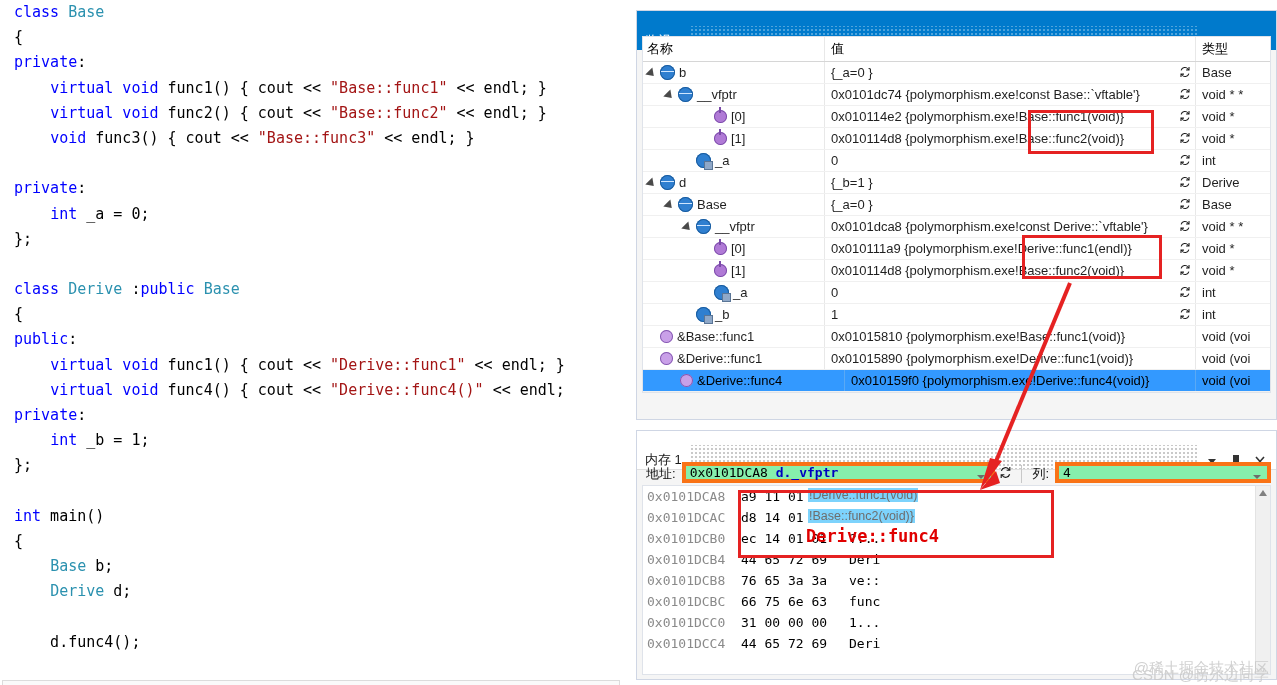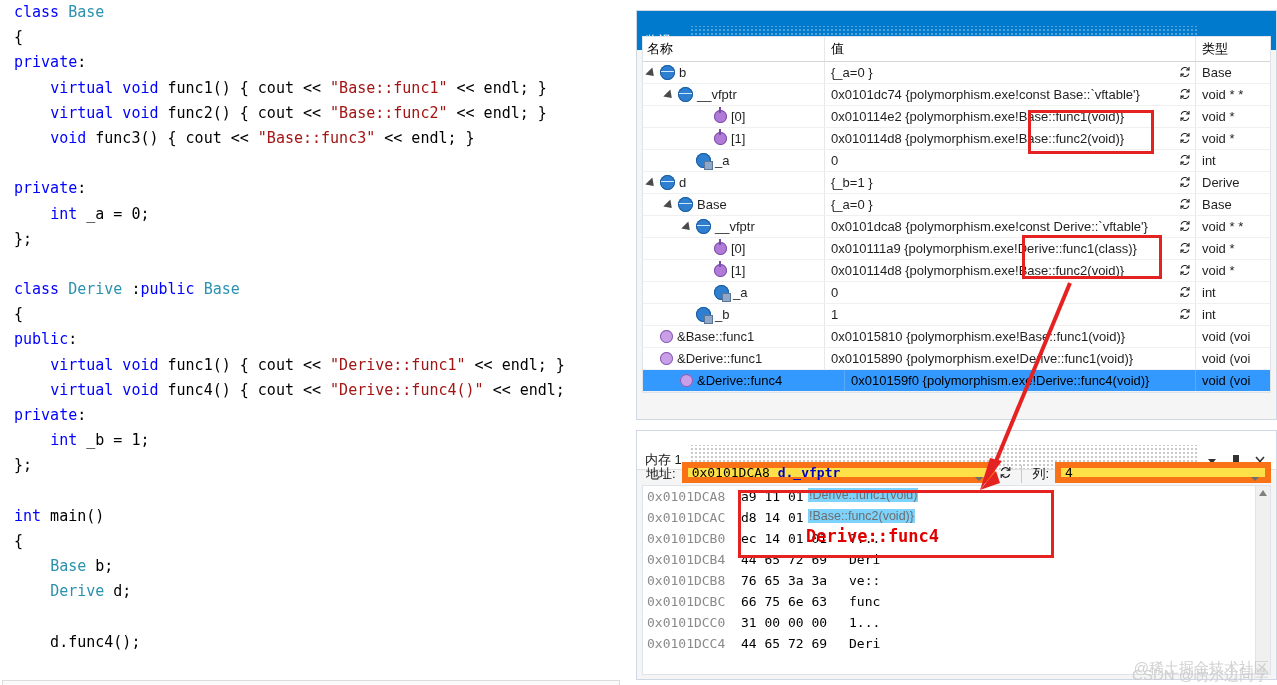--- a/index.html
+++ b/index.html
@@ -103,21 +103,21 @@
   .indent1 { padding-left: 22px; }
   .indent2 { padding-left: 40px; }
   .indent3 { padding-left: 58px; }
 
   
   #mem { left: 636px; top: 430px; width: 641px; height: 250px;
          border: 1px solid #cfd6e4; box-sizing: border-box; background:#f5f5f5; }
   #mem-toolbar { position:absolute; left:5px; top:26px; right:5px; height:26px;
                  display:flex; align-items:flex-end; font-size:13px; }
   .mlabel { color:#111; margin: 0 6px 0 4px; white-space: nowrap; }
-  .mcombo { height: 21px; border: 6px solid #f97316; background:#fde047;
+  .mcombo { height: 21px; border: 4px solid #f97316; background:#86efac;
             display:flex; align-items:center; position:relative; box-sizing:border-box; }
   #addr-combo { flex: 1 1 auto; min-width: 0; }
   #col-combo  { width: 216px; flex: 0 0 auto; }
   .mcombo .txtv { padding-left: 4px; white-space: nowrap; overflow:hidden;
                   font-family: "DejaVu Sans Mono", monospace; font-size: 13px; }
   .mcombo .txtv b { color:#0000c0; font-weight:700; }
   .caret { position:absolute; right: 6px; top: 9px; width:0; height:0;
            border-left: 4px solid transparent; border-right: 4px solid transparent;
            border-top: 4px solid #6d6d6d; }
   .mrefresh { width:20px; text-align:center; font-size:14px; color:#111;
@@ -347,21 +347,21 @@
             </div>
             <div class="wc-type">void * *</div>
           </div>
           <div class="wrow">
             <div class="wc-name indent3">
               <span class="expander"></span>
               <span class="ico purple"></span>
               <span>[0]</span>
             </div>
             <div class="wc-val">
-              <span>0x010111a9 {polymorphism.exe!Derive::func1(class)}</span>
+              <span>0x010111a9 {polymorphism.exe!Derive::func1(endl)}</span>
               <span class="refresh"><svg width="14" height="14" viewBox="0 0 16 16">
                   <path d="M3 6 A5 5 0 0 1 12 4.5 L12 2.2 L13.2 2.2 L13.2 6.2 L9.2 6.2 L9.2 5 L11.2 5 A4 4 0 0 0 4.2 6.4 Z" fill="#1a1a1a"></path>
                   <path d="M13 10 A5 5 0 0 1 4 11.5 L4 13.8 L2.8 13.8 L2.8 9.8 L6.8 9.8 L6.8 11 L4.8 11 A4 4 0 0 0 11.8 9.6 Z" fill="#1a1a1a"></path>
                 </svg></span>
             </div>
             <div class="wc-type">void *</div>
           </div>
           <div class="wrow">
             <div class="wc-name indent3">
               <span class="expander"></span>

